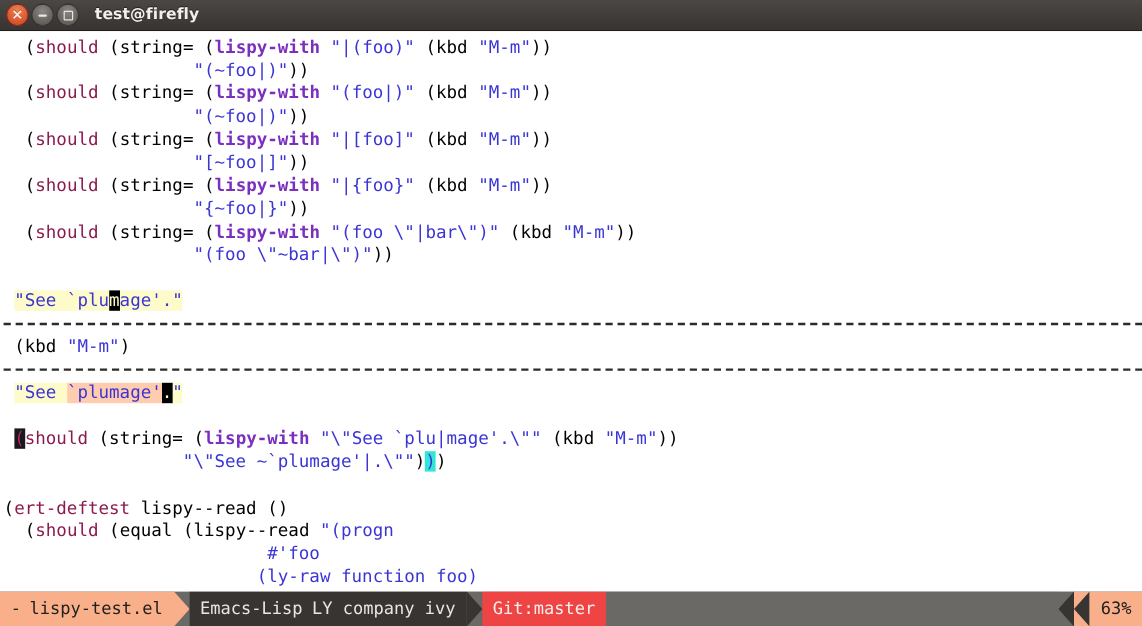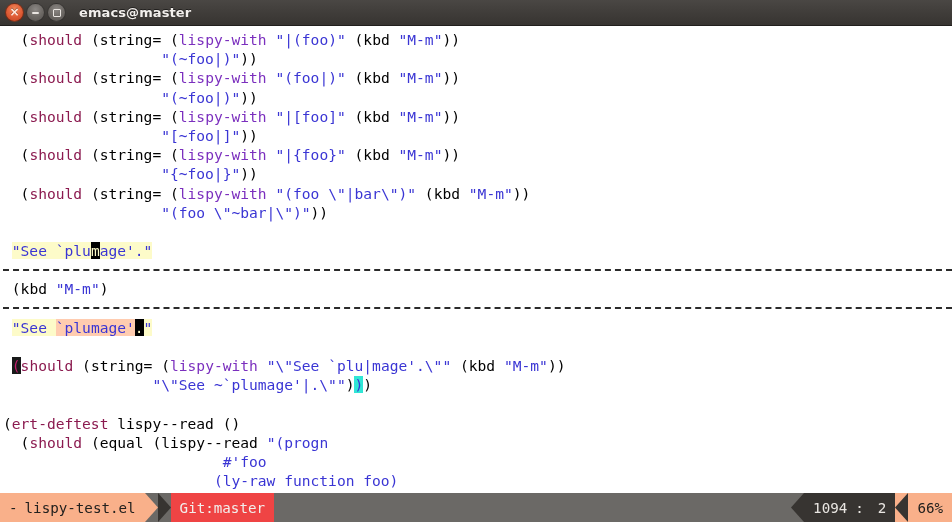--- a/index.html
+++ b/index.html
@@ -66,21 +66,21 @@
     font-family: "DejaVu Sans Mono", monospace;
     font-size: 14.6px;
     line-height: 19.2px;
     white-space: pre;
     color: #000000;
   }
   .ln { height: 19.2px; padding-left: 3px; }
 
   
   .kw      { color: #8b1a4f; font-weight: normal; }   
-  .fn      { color: #7b2fbe; font-weight: normal; }   
+  .fn      { color: #7b2fbe; font-weight: bold; }   
   .str     { color: #3a35d4; }                      
   .plain   { color: #000000; }
   .paren   { color: #000000; }
 
   
   .hl-yellow { background: #fdfbc9; }
   .hl-salmon { background: #ffccb0; margin-top: 16px; }
   .cursor-blk { background: #000000; color: #fdfbc9; }
   .cursor-open { background: #18191a; color: #c21d6c; }
   .paren-match { background: #30e6d6; color: #3a35d4; }
@@ -130,71 +130,69 @@
       <div class="wbtn wbtn-close">
         <span class="glyph">×</span>
       </div>
       <div class="wbtn wbtn-min">
         <span class="glyph"></span>
       </div>
       <div class="wbtn wbtn-max">
         <span class="glyph"></span>
       </div>
     </div>
-    <div class="wtitle">emacs@master</div>
+    <div class="wtitle">test@firefly</div>
   </div>
 
   <div class="buffer">
     <div class="code" id="code-lines"><div class="ln"><span class="plain">  </span><span class="paren">(</span><span class="kw">should</span><span class="plain"> </span><span class="paren">(</span><span class="plain">string=</span><span class="plain"> </span><span class="paren">(</span><span class="fn">lispy-with</span><span class="plain"> </span><span class="str">"|(foo)"</span><span class="plain"> </span><span class="paren">(</span><span class="plain">kbd</span><span class="plain"> </span><span class="str">"M-m"</span><span class="paren">))</span></div><div class="ln"><span class="plain">                  </span><span class="str">"(~foo|)"</span><span class="paren">))</span></div><div class="ln"><span class="plain">  </span><span class="paren">(</span><span class="kw">should</span><span class="plain"> </span><span class="paren">(</span><span class="plain">string=</span><span class="plain"> </span><span class="paren">(</span><span class="fn">lispy-with</span><span class="plain"> </span><span class="str">"(foo|)"</span><span class="plain"> </span><span class="paren">(</span><span class="plain">kbd</span><span class="plain"> </span><span class="str">"M-m"</span><span class="paren">))</span></div><div class="ln"><span class="plain">                  </span><span class="str">"(~foo|)"</span><span class="paren">))</span></div><div class="ln"><span class="plain">  </span><span class="paren">(</span><span class="kw">should</span><span class="plain"> </span><span class="paren">(</span><span class="plain">string=</span><span class="plain"> </span><span class="paren">(</span><span class="fn">lispy-with</span><span class="plain"> </span><span class="str">"|[foo]"</span><span class="plain"> </span><span class="paren">(</span><span class="plain">kbd</span><span class="plain"> </span><span class="str">"M-m"</span><span class="paren">))</span></div><div class="ln"><span class="plain">                  </span><span class="str">"[~foo|]"</span><span class="paren">))</span></div><div class="ln"><span class="plain">  </span><span class="paren">(</span><span class="kw">should</span><span class="plain"> </span><span class="paren">(</span><span class="plain">string=</span><span class="plain"> </span><span class="paren">(</span><span class="fn">lispy-with</span><span class="plain"> </span><span class="str">"|{foo}"</span><span class="plain"> </span><span class="paren">(</span><span class="plain">kbd</span><span class="plain"> </span><span class="str">"M-m"</span><span class="paren">))</span></div><div class="ln"><span class="plain">                  </span><span class="str">"{~foo|}"</span><span class="paren">))</span></div><div class="ln"><span class="plain">  </span><span class="paren">(</span><span class="kw">should</span><span class="plain"> </span><span class="paren">(</span><span class="plain">string=</span><span class="plain"> </span><span class="paren">(</span><span class="fn">lispy-with</span><span class="plain"> </span><span class="str">"(foo \"|bar\")"</span><span class="plain"> </span><span class="paren">(</span><span class="plain">kbd</span><span class="plain"> </span><span class="str">"M-m"</span><span class="paren">))</span></div><div class="ln"><span class="plain">                  </span><span class="str">"(foo \"~bar|\")"</span><span class="paren">))</span></div><div class="ln">&nbsp;</div><div class="ln"><span class="plain"> </span><span class="str hl-yellow">"See `plu</span><span class="cursor-blk">m</span><span class="str hl-yellow">age'."</span></div><div class="sep"><div class="dashes"></div></div><div class="ln"><span class="plain"> </span><span class="paren">(</span><span class="plain">kbd</span><span class="plain"> </span><span class="str">"M-m"</span><span class="paren">)</span></div><div class="sep"><div class="dashes"></div></div><div class="ln"><span class="plain"> </span><span class="str hl-yellow">"See </span><span class="str hl-salmon">`plumage'</span><span class="cursor-blk">.</span><span class="str hl-yellow">"</span></div><div class="ln">&nbsp;</div><div class="ln"><span class="plain"> </span><span class="cursor-open">(</span><span class="kw">should</span><span class="plain"> </span><span class="paren">(</span><span class="plain">string=</span><span class="plain"> </span><span class="paren">(</span><span class="fn">lispy-with</span><span class="plain"> </span><span class="str">"\"See `plu|mage'.\""</span><span class="plain"> </span><span class="paren">(</span><span class="plain">kbd</span><span class="plain"> </span><span class="str">"M-m"</span><span class="paren">))</span></div><div class="ln"><span class="plain">                 </span><span class="str">"\"See ~`plumage'|.\""</span><span class="paren">)</span><span class="paren-match">)</span><span class="paren">)</span></div><div class="ln">&nbsp;</div><div class="ln"><span class="paren">(</span><span class="kw">ert-deftest</span><span class="plain"> lispy--read ()</span></div><div class="ln"><span class="plain">  </span><span class="paren">(</span><span class="kw">should</span><span class="plain"> </span><span class="paren">(</span><span class="plain">equal</span><span class="plain"> </span><span class="paren">(</span><span class="plain">lispy--read</span><span class="plain"> </span><span class="str">"(progn</span></div><div class="ln"><span class="plain">                         </span><span class="str">#'foo</span></div><div class="ln"><span class="plain">                        </span><span class="str">(ly-raw function foo)</span></div></div>
   </div>
 
   <div class="modeline">
 
     <div class="seg seg-salmon">
       <span>-</span>
       <span style="width:7px"></span>
       <span>lispy-test.el</span>
     </div>
     <div class="arrow">
       <svg width="13" height="29" viewBox="0 0 13 29">
           <polygon points="0,0 13,14.5 0,29" fill="#f9b08a"></polygon>
           <rect x="0" y="0" width="13" height="29" fill="#373431" style="mask:none" opacity="0"></rect>
         </svg>
     </div>
 
+    <div class="seg seg-dark">
+      <span>Emacs-Lisp</span>
+      <span style="width:8px"></span>
+      <span>LY company ivy</span>
+    </div>
     <div class="arrow">
       <svg width="13" height="29" viewBox="0 0 13 29">
           <rect width="13" height="29" fill="#6b6966"></rect>
           <polygon points="0,0 13,14.5 0,29" fill="#373431"></polygon>
         </svg>
     </div>
 
     <div class="seg seg-gray">
       <span>Git:master</span>
     </div>
 
     <div class="ml-spacer"></div>
 
     <div class="arrow">
       <svg width="13" height="29" viewBox="0 0 13 29">
           <rect width="13" height="29" fill="#6b6966"></rect>
           <polygon points="13,0 0,14.5 13,29" fill="#373431"></polygon>
         </svg>
     </div>
-    <div class="seg seg-dark">
-      <span>1094</span>
-      <span style="width:8px"></span>
-      <span>:</span>
-      <span style="width:14px"></span>
-      <span>2</span>
-    </div>
     <div class="arrow">
       <svg width="13" height="29" viewBox="0 0 13 29">
           <rect width="13" height="29" fill="#f9b08a"></rect>
           <polygon points="13,0 0,14.5 13,29" fill="#373431"></polygon>
         </svg>
     </div>
     <div class="seg seg-salmon">
-      <span>66%</span>
+      <span>63%</span>
     </div>
 
   </div>
 </div>
 
 </body></html>

